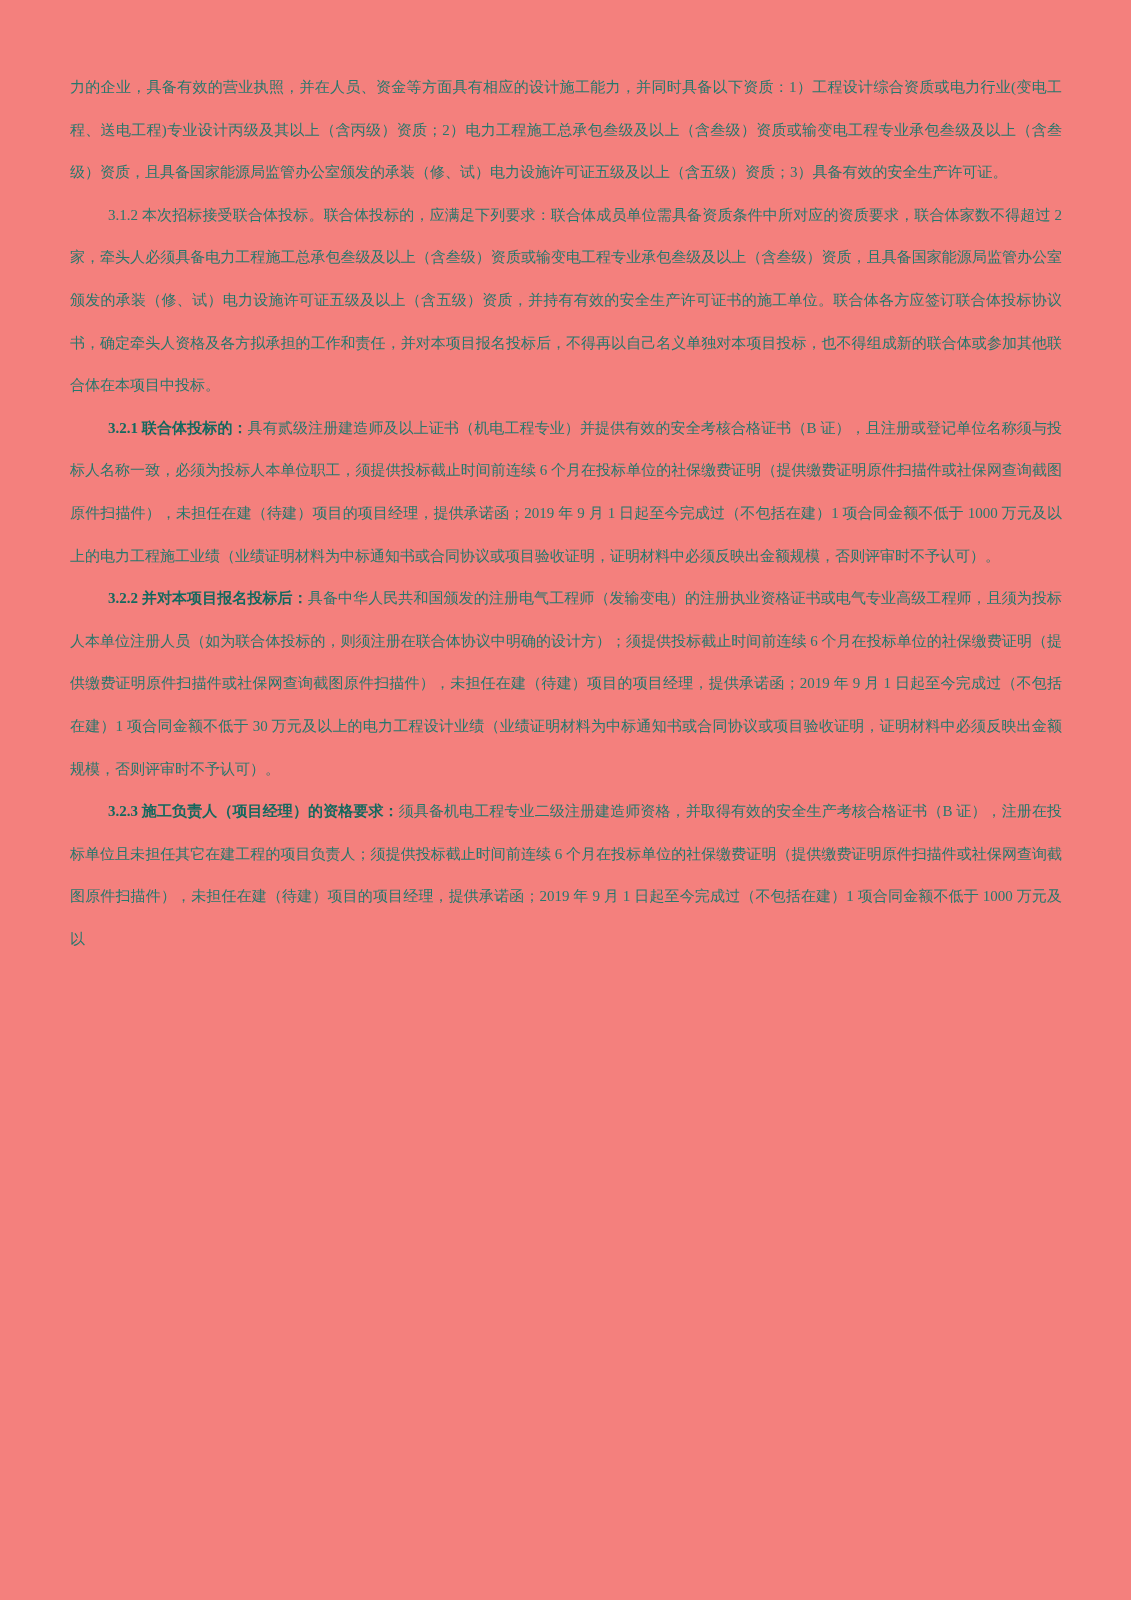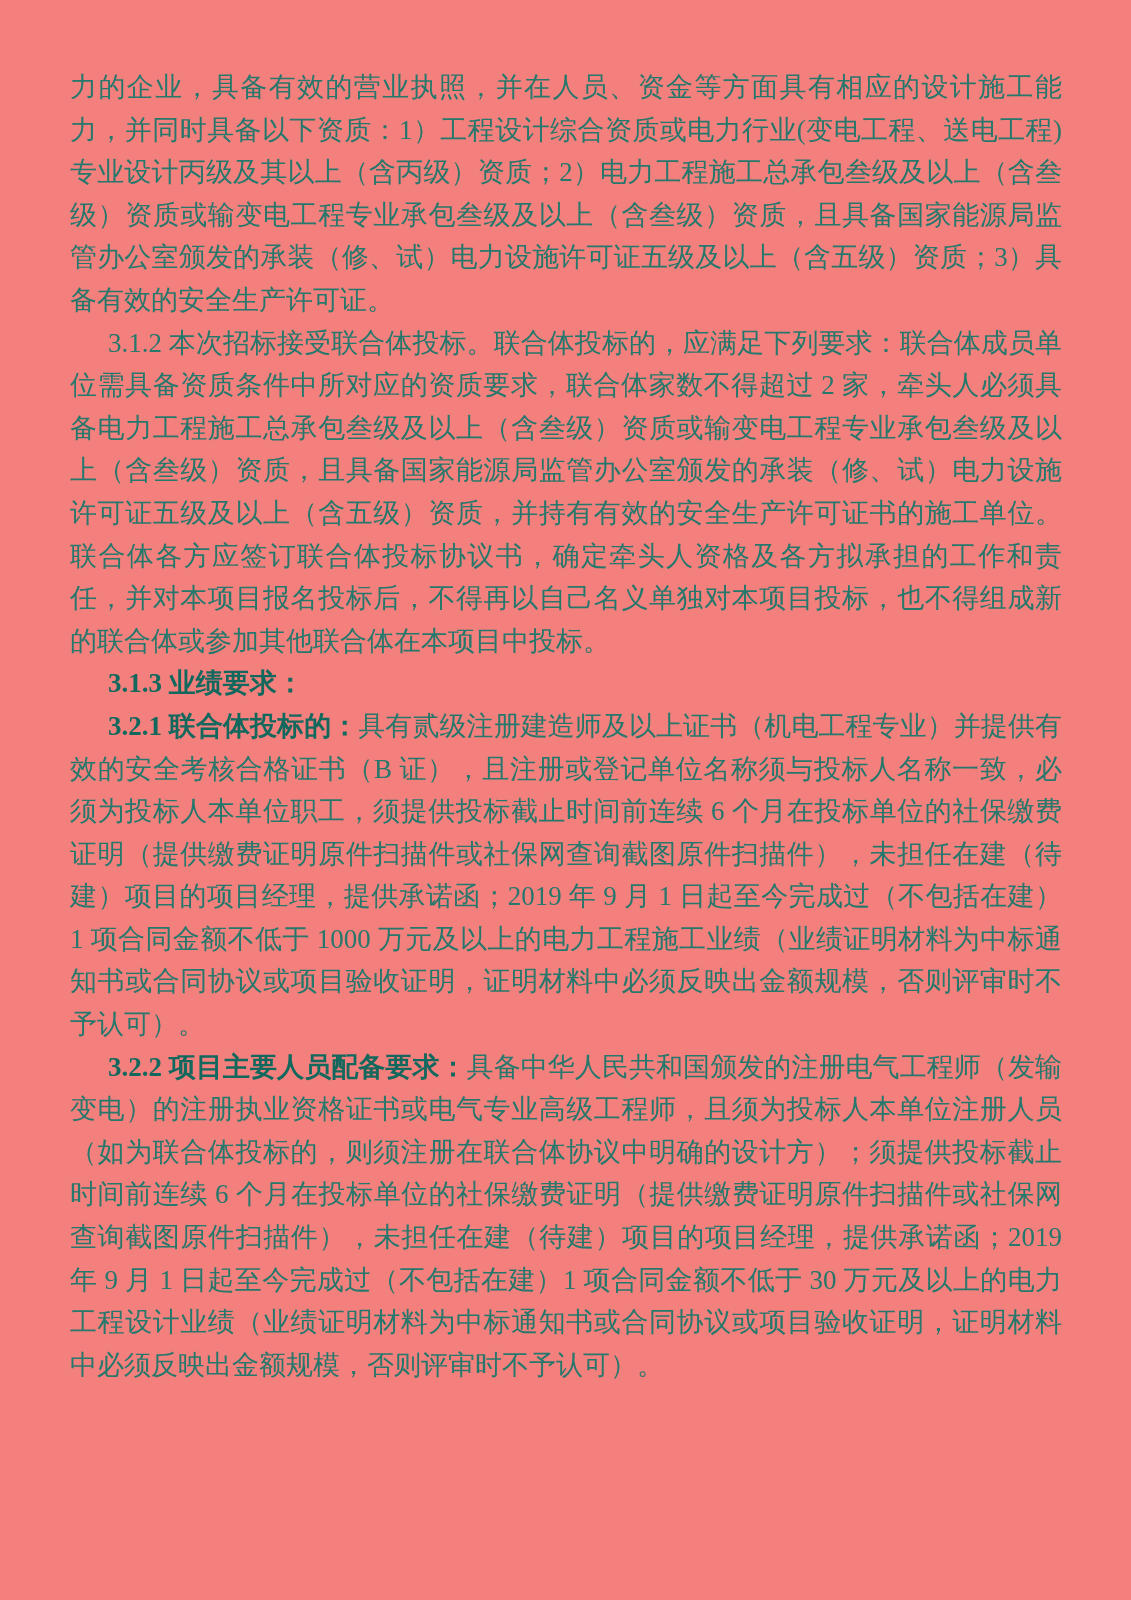--- a/index.html
+++ b/index.html
@@ -13,21 +13,21 @@
     height:1600px;
     background:var(--bg);
     overflow:hidden;
   }
   .page{
     box-sizing:border-box;
     width:1131px;
     height:1600px;
     padding:66px 69px 0 70px;
     font-family:"Liberation Serif","DejaVu Serif",serif;
-    font-size:27px;
+    font-size:15px;
     line-height:42.6px;
     color:var(--ink);
     text-align:justify;
   }
   .page p{
     margin:0;
     text-indent:38px;
   }
   .page p.no-indent{
     text-indent:0;
@@ -38,22 +38,22 @@
   }
 </style>
 </head>
 <body>
 
 <div class="page">
   <p class="no-indent"><span class="sec-heading"></span><span>力的企业，具备有效的营业执照，并在人员、资金等方面具有相应的设计施工能力，并同时具备以下资质：1）工程设计综合资质或电力行业(变电工程、送电工程)专业设计丙级及其以上（含丙级）资质；2）电力工程施工总承包叁级及以上（含叁级）资质或输变电工程专业承包叁级及以上（含叁级）资质，且具备国家能源局监管办公室颁发的承装（修、试）电力设施许可证五级及以上（含五级）资质；3）具备有效的安全生产许可证。</span></p>
 
   <p><span class="sec-heading"></span><span>3.1.2 本次招标接受联合体投标。联合体投标的，应满足下列要求：联合体成员单位需具备资质条件中所对应的资质要求，联合体家数不得超过 2 家，牵头人必须具备电力工程施工总承包叁级及以上（含叁级）资质或输变电工程专业承包叁级及以上（含叁级）资质，且具备国家能源局监管办公室颁发的承装（修、试）电力设施许可证五级及以上（含五级）资质，并持有有效的安全生产许可证书的施工单位。联合体各方应签订联合体投标协议书，确定牵头人资格及各方拟承担的工作和责任，并对本项目报名投标后，不得再以自己名义单独对本项目投标，也不得组成新的联合体或参加其他联合体在本项目中投标。</span></p>
 
-  <p><span class="sec-heading">3.1.3 业绩要求：</span><span></span></p>
 
 
 
 
   <p><span class="sec-heading">3.2.1 联合体投标的：</span><span>具有贰级注册建造师及以上证书（机电工程专业）并提供有效的安全考核合格证书（B 证），且注册或登记单位名称须与投标人名称一致，必须为投标人本单位职工，须提供投标截止时间前连续 6 个月在投标单位的社保缴费证明（提供缴费证明原件扫描件或社保网查询截图原件扫描件），未担任在建（待建）项目的项目经理，提供承诺函；2019 年 9 月 1 日起至今完成过（不包括在建）1 项合同金额不低于 1000 万元及以上的电力工程施工业绩（业绩证明材料为中标通知书或合同协议或项目验收证明，证明材料中必须反映出金额规模，否则评审时不予认可）。</span></p>
 
-  <p><span class="sec-heading">3.2.2 项目主要人员配备要求：</span><span>具备中华人民共和国颁发的注册电气工程师（发输变电）的注册执业资格证书或电气专业高级工程师，且须为投标人本单位注册人员（如为联合体投标的，则须注册在联合体协议中明确的设计方）；须提供投标截止时间前连续 6 个月在投标单位的社保缴费证明（提供缴费证明原件扫描件或社保网查询截图原件扫描件），未担任在建（待建）项目的项目经理，提供承诺函；2019 年 9 月 1 日起至今完成过（不包括在建）1 项合同金额不低于 30 万元及以上的电力工程设计业绩（业绩证明材料为中标通知书或合同协议或项目验收证明，证明材料中必须反映出金额规模，否则评审时不予认可）。</span></p>
+  <p><span class="sec-heading">3.2.2 并对本项目报名投标后：</span><span>具备中华人民共和国颁发的注册电气工程师（发输变电）的注册执业资格证书或电气专业高级工程师，且须为投标人本单位注册人员（如为联合体投标的，则须注册在联合体协议中明确的设计方）；须提供投标截止时间前连续 6 个月在投标单位的社保缴费证明（提供缴费证明原件扫描件或社保网查询截图原件扫描件），未担任在建（待建）项目的项目经理，提供承诺函；2019 年 9 月 1 日起至今完成过（不包括在建）1 项合同金额不低于 30 万元及以上的电力工程设计业绩（业绩证明材料为中标通知书或合同协议或项目验收证明，证明材料中必须反映出金额规模，否则评审时不予认可）。</span></p>
 
+  <p><span class="sec-heading">3.2.3 施工负责人（项目经理）的资格要求：</span><span>须具备机电工程专业二级注册建造师资格，并取得有效的安全生产考核合格证书（B 证），注册在投标单位且未担任其它在建工程的项目负责人；须提供投标截止时间前连续 6 个月在投标单位的社保缴费证明（提供缴费证明原件扫描件或社保网查询截图原件扫描件），未担任在建（待建）项目的项目经理，提供承诺函；2019 年 9 月 1 日起至今完成过（不包括在建）1 项合同金额不低于 1000 万元及以</span></p>
 </div>
 
 </body></html>

